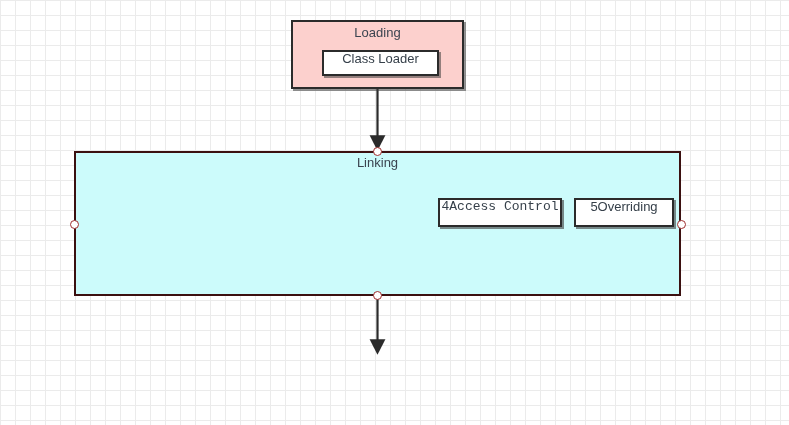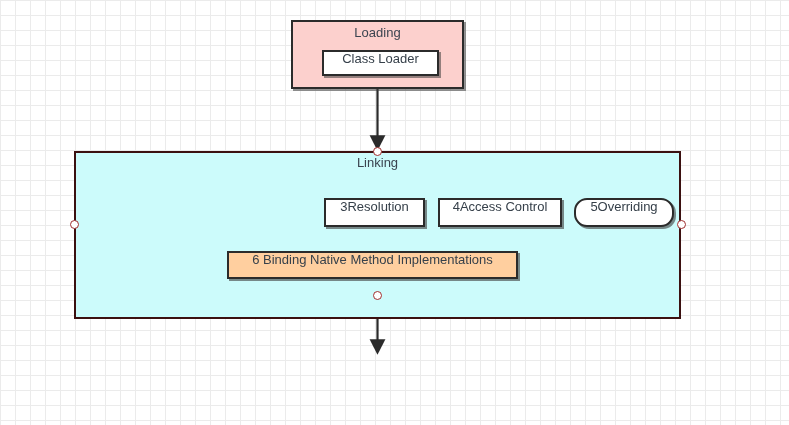--- a/index.html
+++ b/index.html
@@ -68,21 +68,21 @@
     width: 117px; height: 26px;
     background: #ffffff;
     border: 2px solid #2b2b2b;
     box-shadow: 2px 2px 0 rgba(60,60,60,0.55);
     font-size: 13px;
   }
 
   
   #linking-box {
     left: 74px; top: 151px;
-    width: 607px; height: 168px;
+    width: 607px; height: 145px;
     background: #ccfbfb;
     border: 2px solid #3b1010;
     align-items: flex-start;
     justify-content: center;
     padding-top: 3px;
   }
   #linking-title {
     font-size: 13px;
     color: #3b4450;
   }
@@ -92,22 +92,22 @@
     background: #ffffff;
     border: 2px solid #2b2b2b;
     box-shadow: 2px 2px 0 rgba(60,60,60,0.6);
     height: 29px;
     top: 198px;
     font-size: 13px;
   }
   #step-1 { left: 86px;  width: 104px; }
   #step-2 { left: 203px; width: 104px; }
   #step-3 { left: 324px; width: 101px; }
-  #step-4 { left: 438px; width: 124px; }
-  #step-5 { left: 574px; width: 100px; border-radius: 13px; }
+  #step-4 { left: 438px; width: 124px; font-family: Liberation Mono, monospace; }
+  #step-5 { left: 574px; width: 100px; }
 
   
   #binding-box {
     left: 227px; top: 251px;
     width: 291px; height: 28px;
     background: #ffcf9f;
     border: 2px solid #2b2b2b;
     box-shadow: 2px 2px 0 rgba(60,60,60,0.6);
     font-size: 13px;
     color: #36404a;
@@ -173,28 +173,22 @@
 
   <div class="node" id="linking-box">
     <span id="linking-title">Linking</span>
   </div>
 
   <div class="conn-dot" id="dot-linking-top"></div>
   <div class="conn-dot" id="dot-linking-bottom"></div>
   <div class="conn-dot" id="dot-linking-left"></div>
   <div class="conn-dot" id="dot-linking-right"></div>
 
-  <div class="node step-box" id="step-3">
-    <span>3Resolution</span>
-  </div>
   <div class="node step-box" id="step-4">
     <span>4Access Control</span>
   </div>
   <div class="node step-box" id="step-5">
     <span>5Overriding</span>
   </div>
 
-  <div class="node" id="binding-box">
-    <span>6 Binding Native Method Implementations</span>
-  </div>
 
 
 </div>
 
 </body></html>

